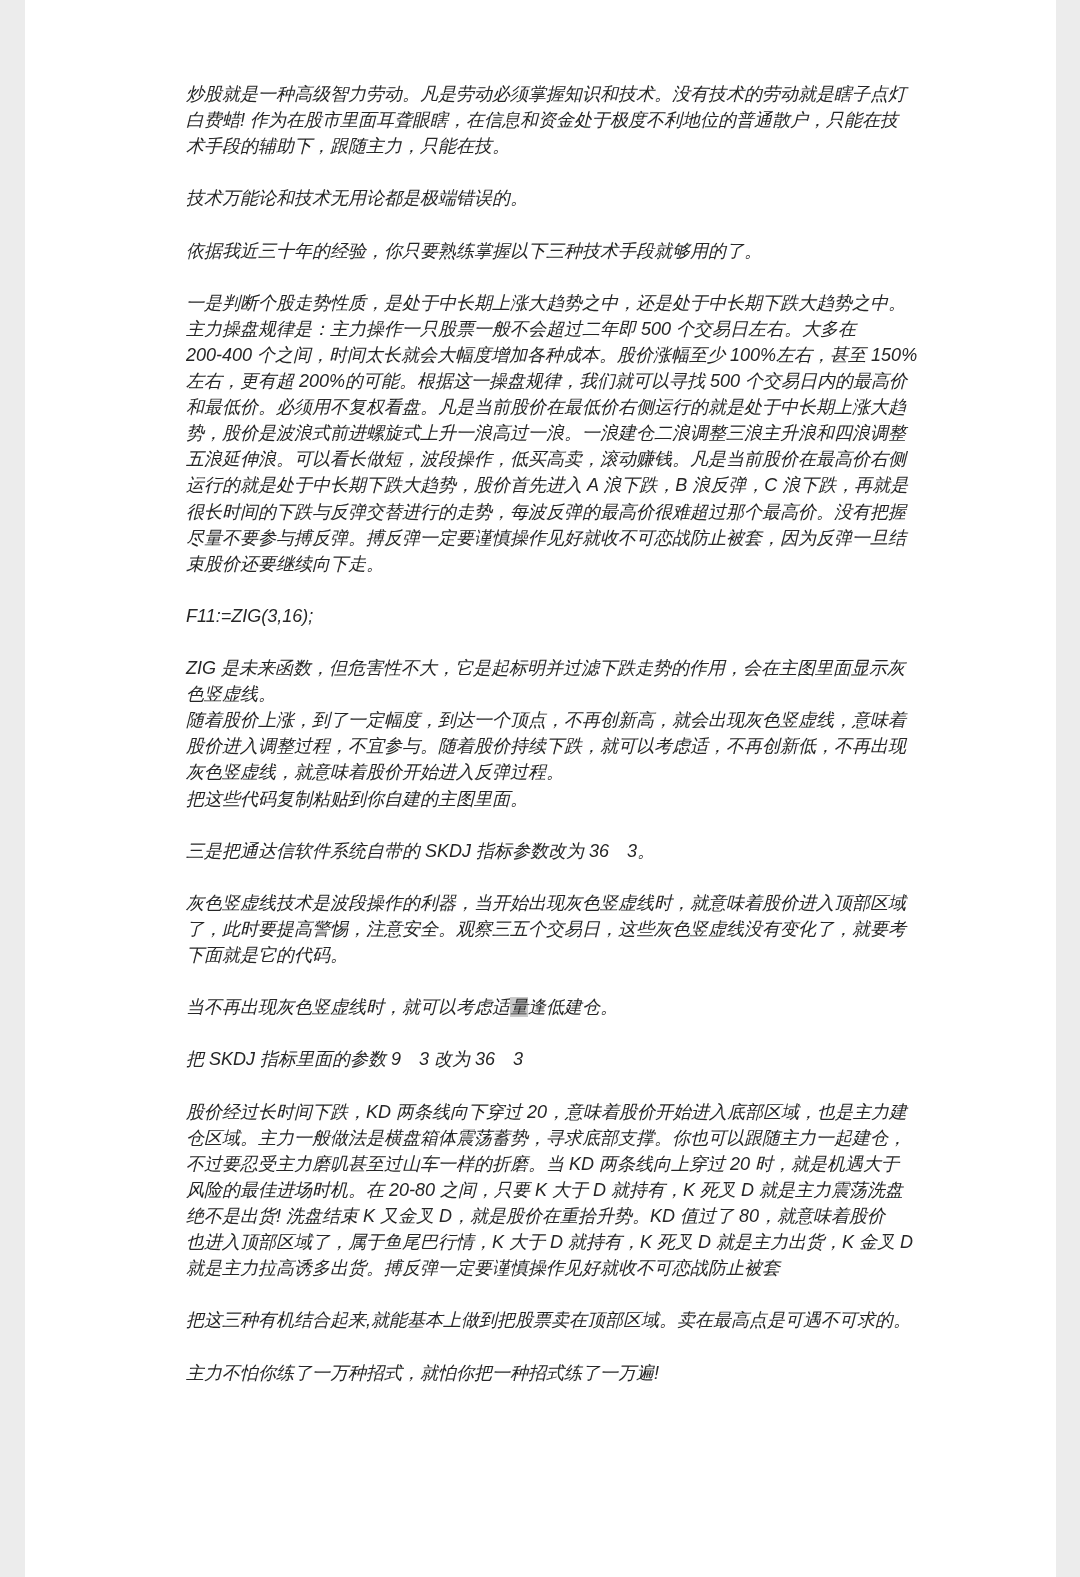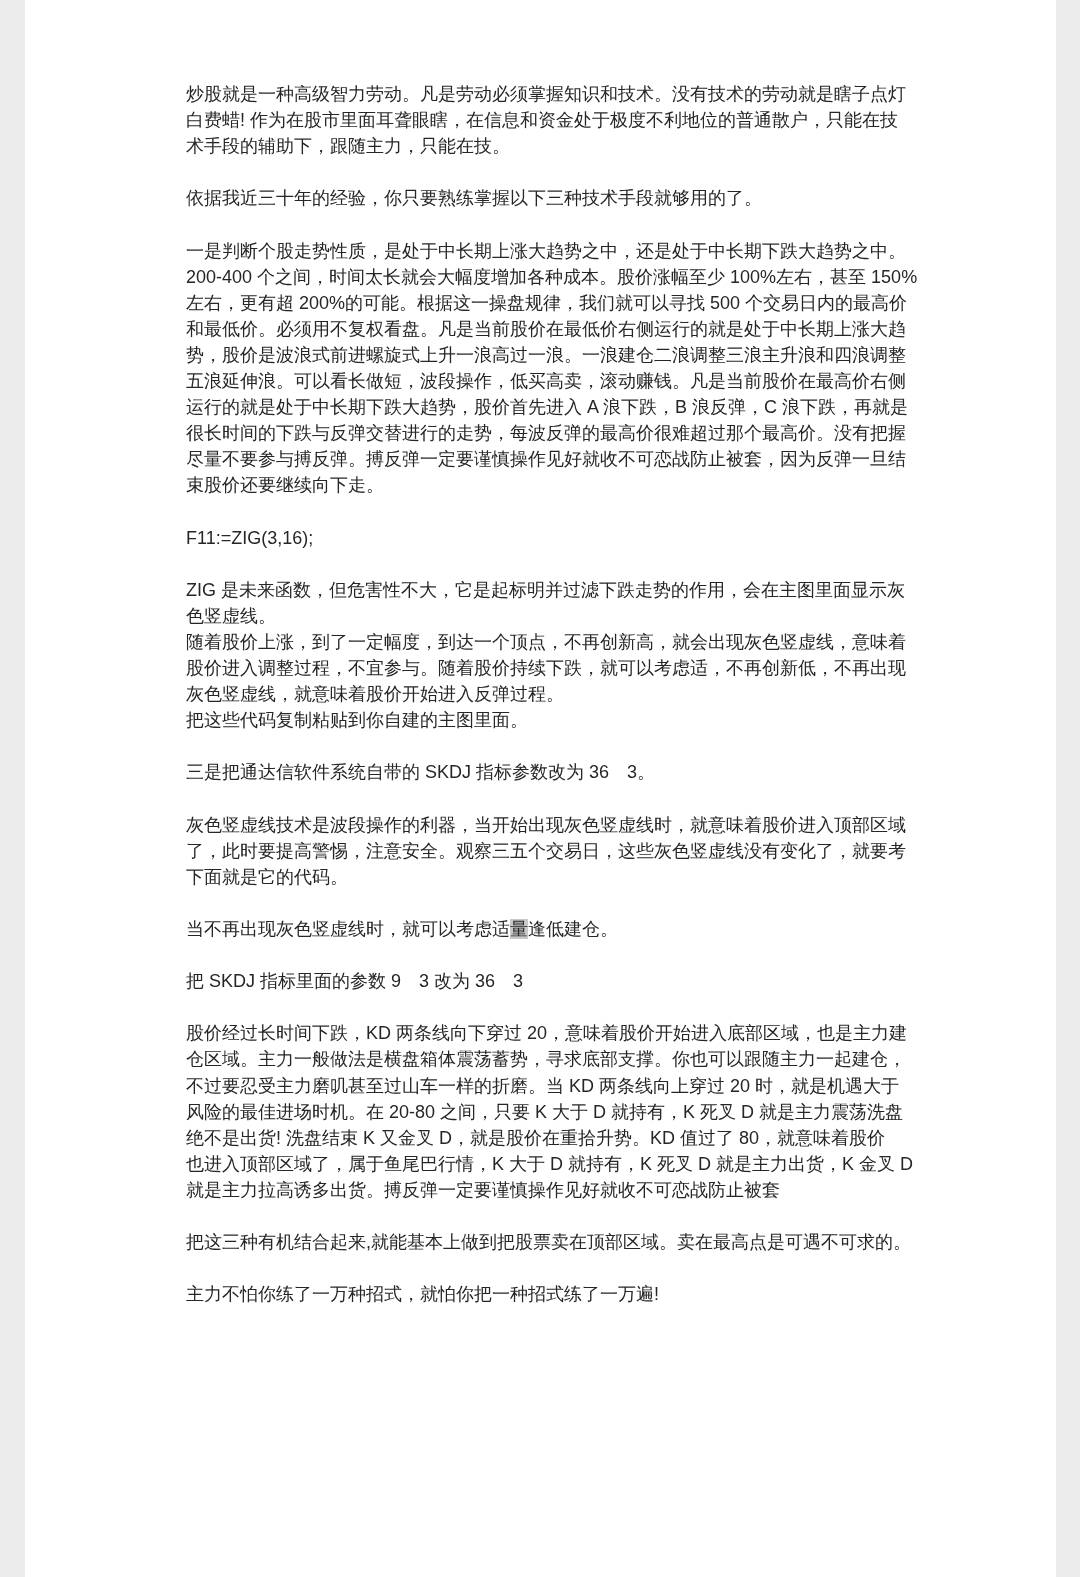--- a/index.html
+++ b/index.html
@@ -29,47 +29,51 @@
   }
   .content {
     position: absolute;
     left: 161px;            
     top: 81px;
     width: 740px;
     color: #262626;
     font-size: 18px;
     line-height: 26.1px;
   }
-  .para { margin: 0 0 26.1px 0; }
+  .para { margin: 0 0 26.1px 0; font-style: italic; }
   .para:last-child { margin-bottom: 0; }
   .line { white-space: pre; }
   .hl { background: #c9c9c9; }
 </style>
 </head>
 <body>
 
 <div class="gutter left"></div>
 <div class="gutter right"></div>
 
 <div class="paper">
   <div class="content">
 
     <div class="para">
       <div class="line">炒股就是一种高级智力劳动。凡是劳动必须掌握知识和技术。没有技术的劳动就是瞎子点灯</div>
       <div class="line">白费蜡! 作为在股市里面耳聋眼瞎，在信息和资金处于极度不利地位的普通散户，只能在技</div>
       <div class="line">术手段的辅助下，跟随主力，只能在技。</div>
     </div>
 
+    <div class="para">
+      <div class="line">技术万能论和技术无用论都是极端错误的。</div>
+    </div>
 
     <div class="para">
       <div class="line">依据我近三十年的经验，你只要熟练掌握以下三种技术手段就够用的了。</div>
     </div>
 
     <div class="para">
       <div class="line">一是判断个股走势性质，是处于中长期上涨大趋势之中，还是处于中长期下跌大趋势之中。</div>
+      <div class="line">主力操盘规律是：主力操作一只股票一般不会超过二年即 500 个交易日左右。大多在</div>
       <div class="line">200-400 个之间，时间太长就会大幅度增加各种成本。股价涨幅至少 100%左右，甚至 150%</div>
       <div class="line">左右，更有超 200%的可能。根据这一操盘规律，我们就可以寻找 500 个交易日内的最高价</div>
       <div class="line">和最低价。必须用不复权看盘。凡是当前股价在最低价右侧运行的就是处于中长期上涨大趋</div>
       <div class="line">势，股价是波浪式前进螺旋式上升一浪高过一浪。一浪建仓二浪调整三浪主升浪和四浪调整</div>
       <div class="line">五浪延伸浪。可以看长做短，波段操作，低买高卖，滚动赚钱。凡是当前股价在最高价右侧</div>
       <div class="line">运行的就是处于中长期下跌大趋势，股价首先进入 A 浪下跌，B 浪反弹，C 浪下跌，再就是</div>
       <div class="line">很长时间的下跌与反弹交替进行的走势，每波反弹的最高价很难超过那个最高价。没有把握</div>
       <div class="line">尽量不要参与搏反弹。搏反弹一定要谨慎操作见好就收不可恋战防止被套，因为反弹一旦结</div>
       <div class="line">束股价还要继续向下走。</div>
     </div>

